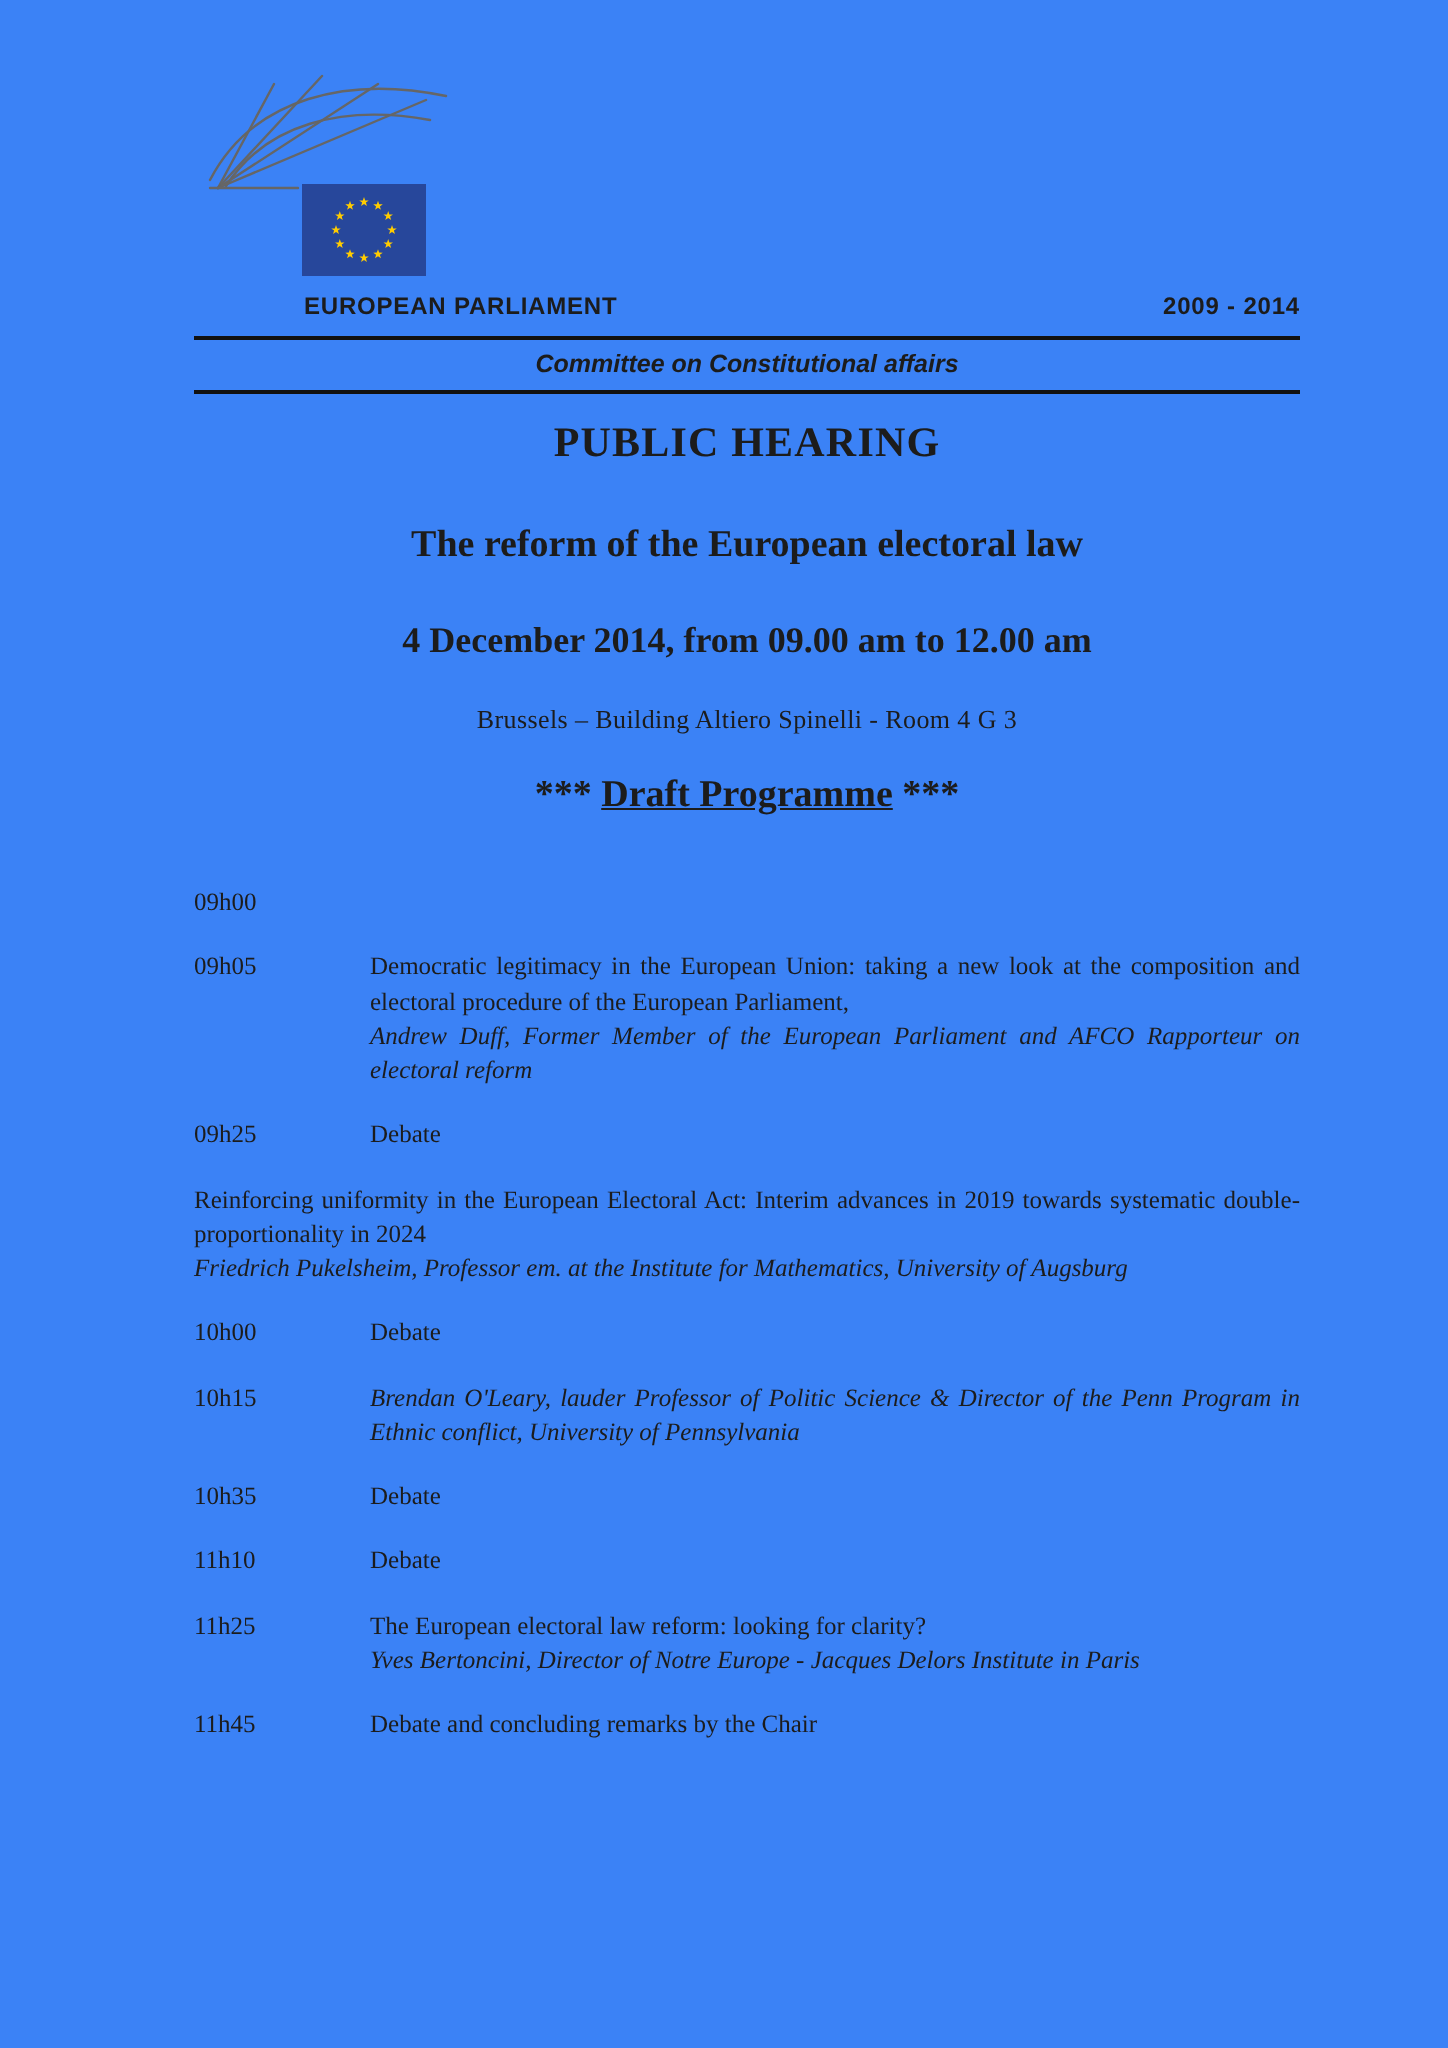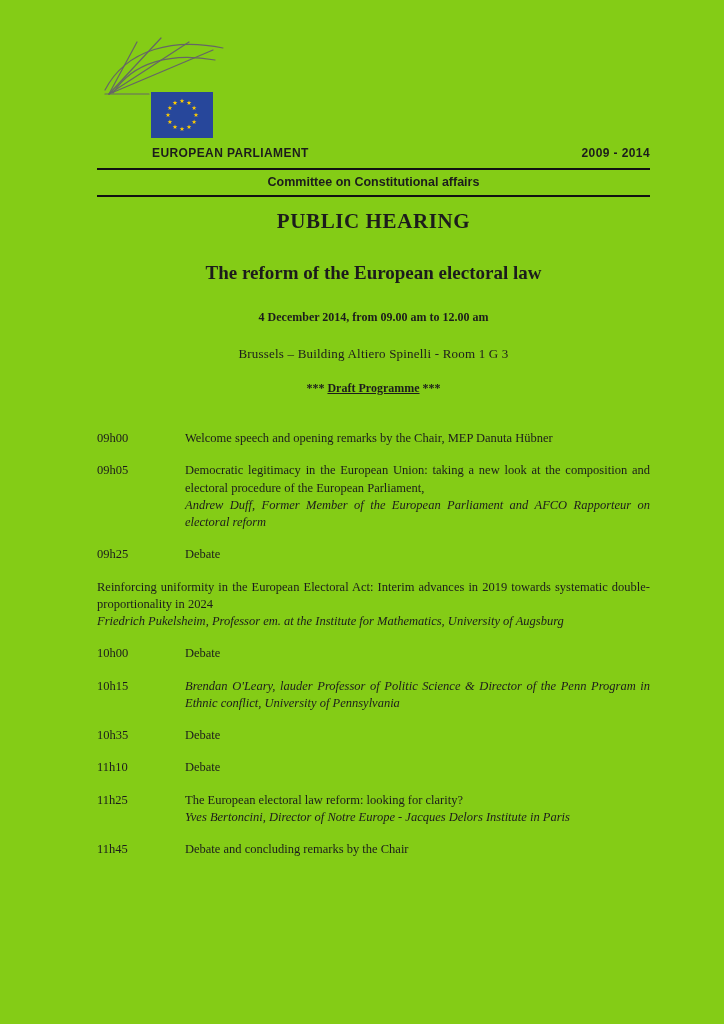--- a/index.html
+++ b/index.html
@@ -2,21 +2,21 @@
 <html style="--eu_flag_blue: #27479B; --eu_star_yellow: #FFCC00; --sketch_gray: #666666;"><head>
 <meta charset="utf-8">
 <style>
   * { margin: 0; padding: 0; box-sizing: border-box; }
   html, body { background: #ffffff; }
   body { font-family: "Liberation Serif", serif; color: #1c1c1c; }
 
   .page {
     width: 724px;
     min-height: 1024px;
-    background: #84cc16;
+    background: #3b82f6;
     padding: 36px 74px 40px 97px;
     position: relative;
   }
 
   
   .logo-wrap { margin-left: 6px; height: 104px; }
 
   .org-row {
     display: flex;
     justify-content: space-between;
@@ -32,20 +32,21 @@
   .rule {
     border: none;
     border-top: 2px solid #111;
     margin: 0;
   }
   .rule-top { margin-top: 8px; }
 
   .committee {
     text-align: center;
     font-family: "Liberation Sans", sans-serif;
+    font-style: italic;
     font-weight: bold;
     font-size: 12.5px;
     padding: 5px 0 6px 0;
   }
 
   
   .main-title {
     text-align: center;
     font-weight: bold;
     font-size: 21px;
@@ -54,33 +55,33 @@
   }
   .subtitle {
     text-align: center;
     font-weight: bold;
     font-size: 19px;
     margin-top: 28px;
   }
   .datetime {
     text-align: center;
     font-weight: bold;
-    font-size: 12px;
+    font-size: 18px;
     margin-top: 26px;
   }
   .location {
     text-align: center;
     font-size: 13px;
     margin-top: 21px;
     letter-spacing: 0.2px;
   }
   .programme {
     text-align: center;
     font-weight: bold;
-    font-size: 12px;
+    font-size: 19px;
     margin-top: 19px;
   }
   .programme .u { text-decoration: underline; }
 
   
   .schedule { margin-top: 34px; }
   .row {
     display: flex;
     margin-bottom: 15px;
     font-size: 12.5px;
@@ -136,31 +137,27 @@
     <span class="term">2009 - 2014</span>
   </div>
 
   <hr class="rule rule-top">
   <div class="committee">Committee on Constitutional affairs</div>
   <hr class="rule">
 
   <div class="main-title">PUBLIC HEARING</div>
   <div class="subtitle">The reform of the European electoral law</div>
   <div class="datetime">4 December 2014, from 09.00 am to 12.00 am</div>
-  <div class="location">Brussels – Building Altiero Spinelli - Room 1 G 3</div>
+  <div class="location">Brussels – Building Altiero Spinelli - Room 4 G 3</div>
   <div class="programme"><span>*** </span><span class="u">Draft Programme</span><span> ***</span></div>
 
   <div class="schedule">
 
     <div class="row">
       <div class="time">09h00</div>
-      <div class="entry">
-        <div class="desc">Welcome speech and opening remarks by the Chair, MEP Danuta Hübner</div>
-
-      </div>
     </div>
 
     <div class="row">
       <div class="time">09h05</div>
       <div class="entry">
         <div class="desc">Democratic legitimacy in the European Union: taking a new look at the composition and electoral procedure of the European Parliament,</div>
         <div class="speaker">Andrew Duff, Former Member of the European Parliament and AFCO Rapporteur on electoral reform</div>
       </div>
     </div>
 

